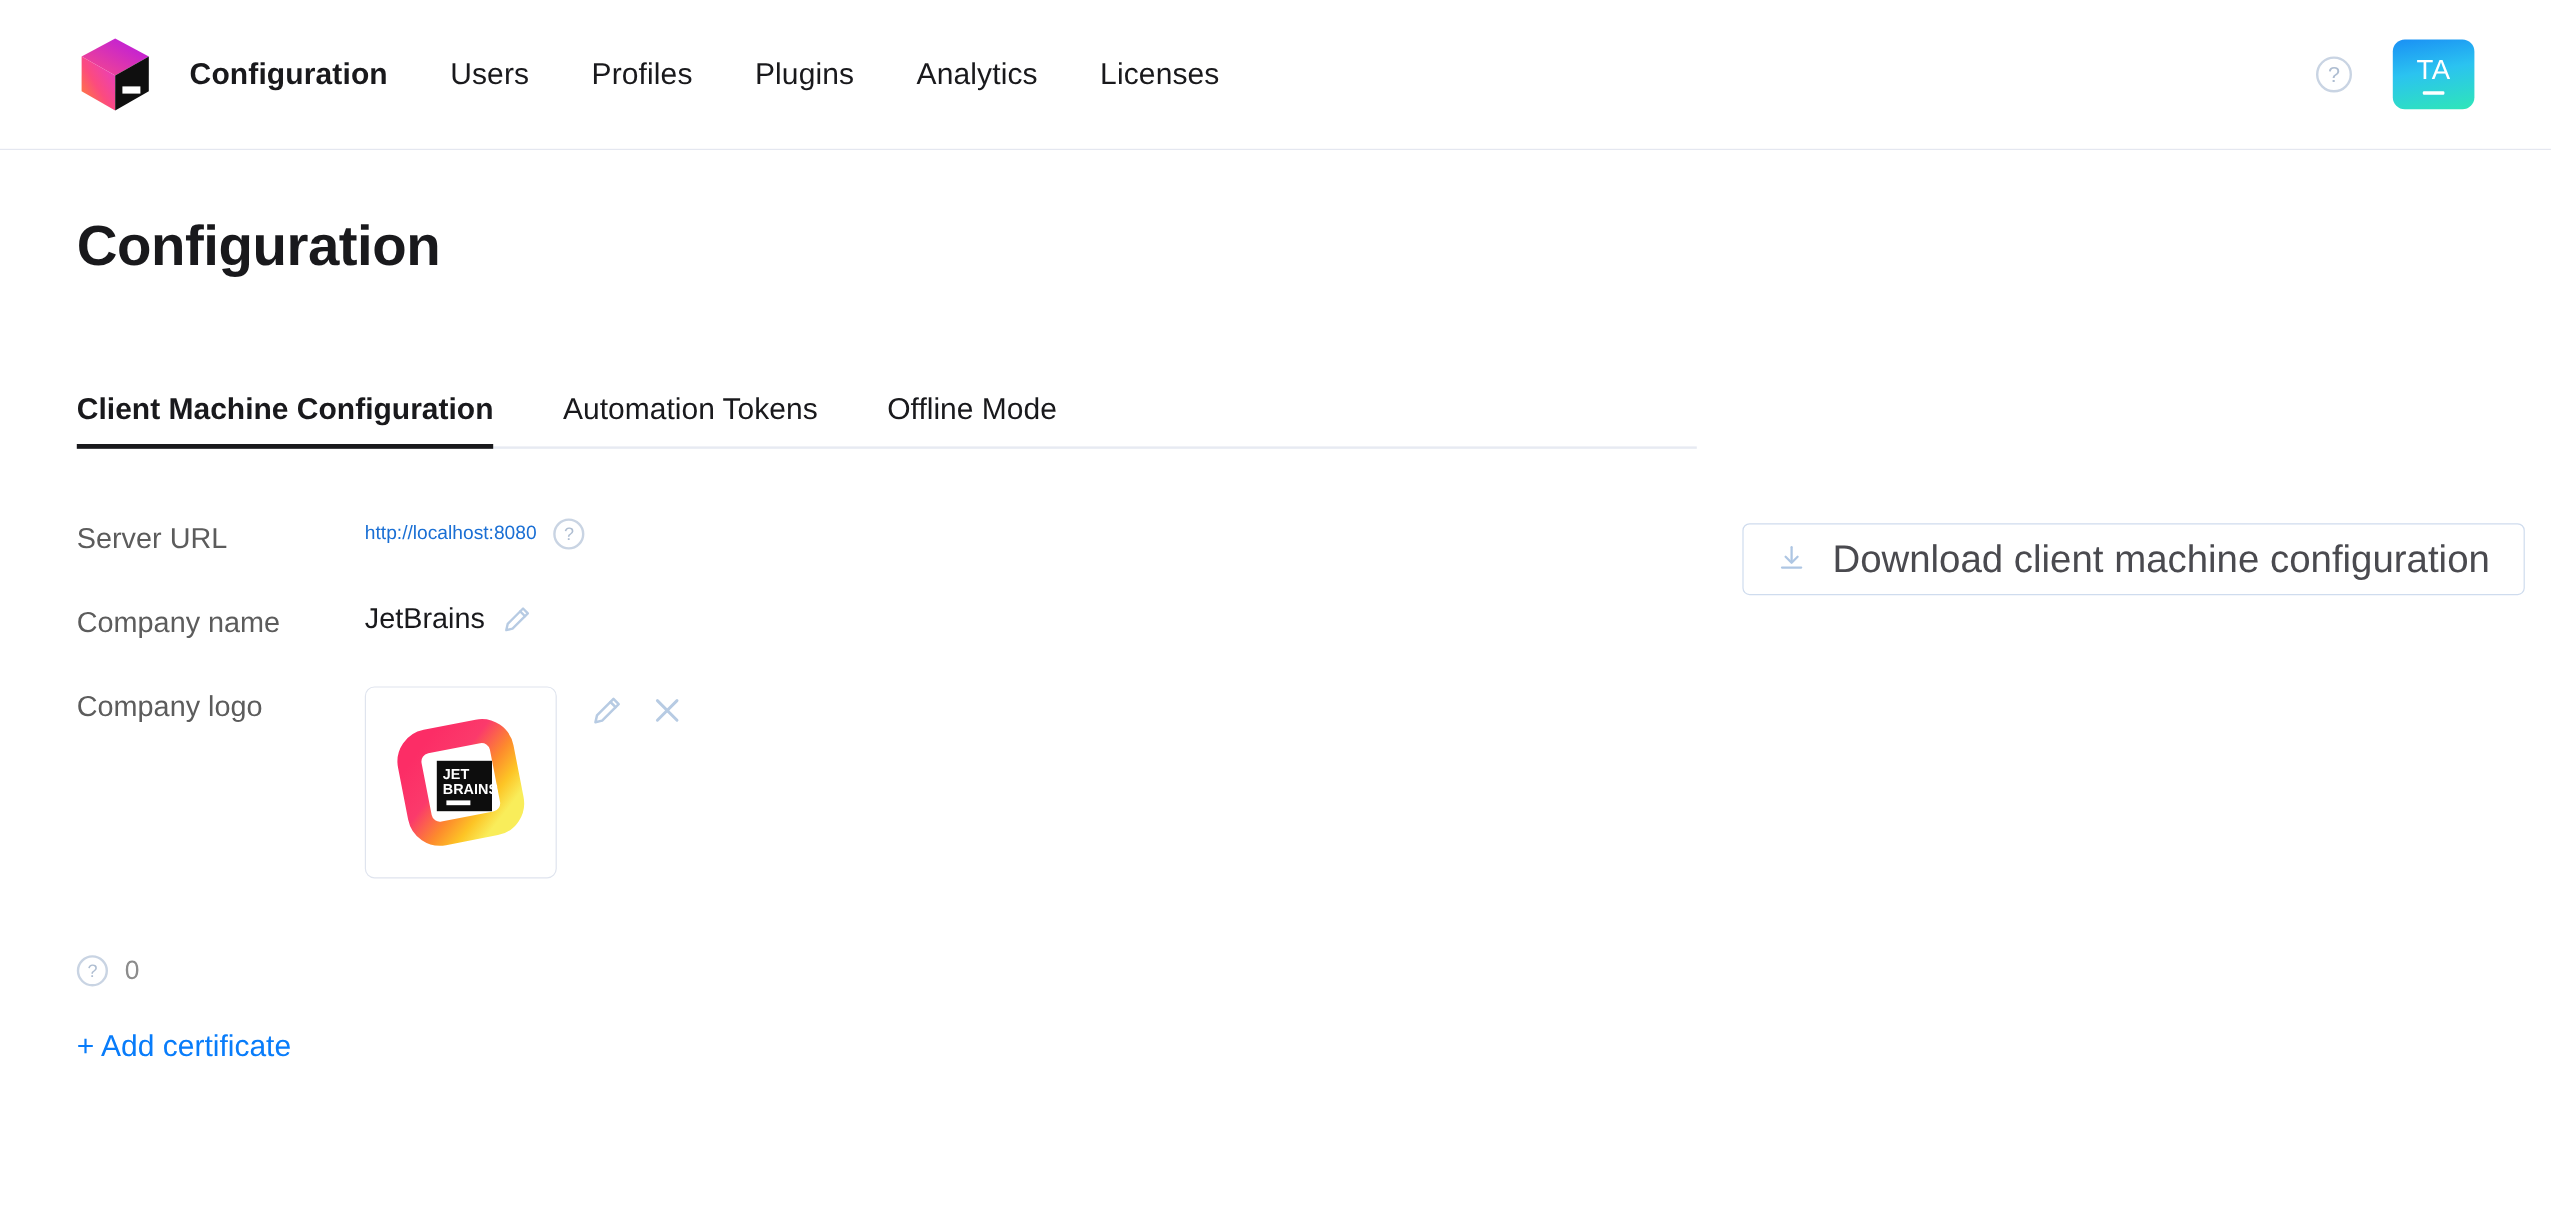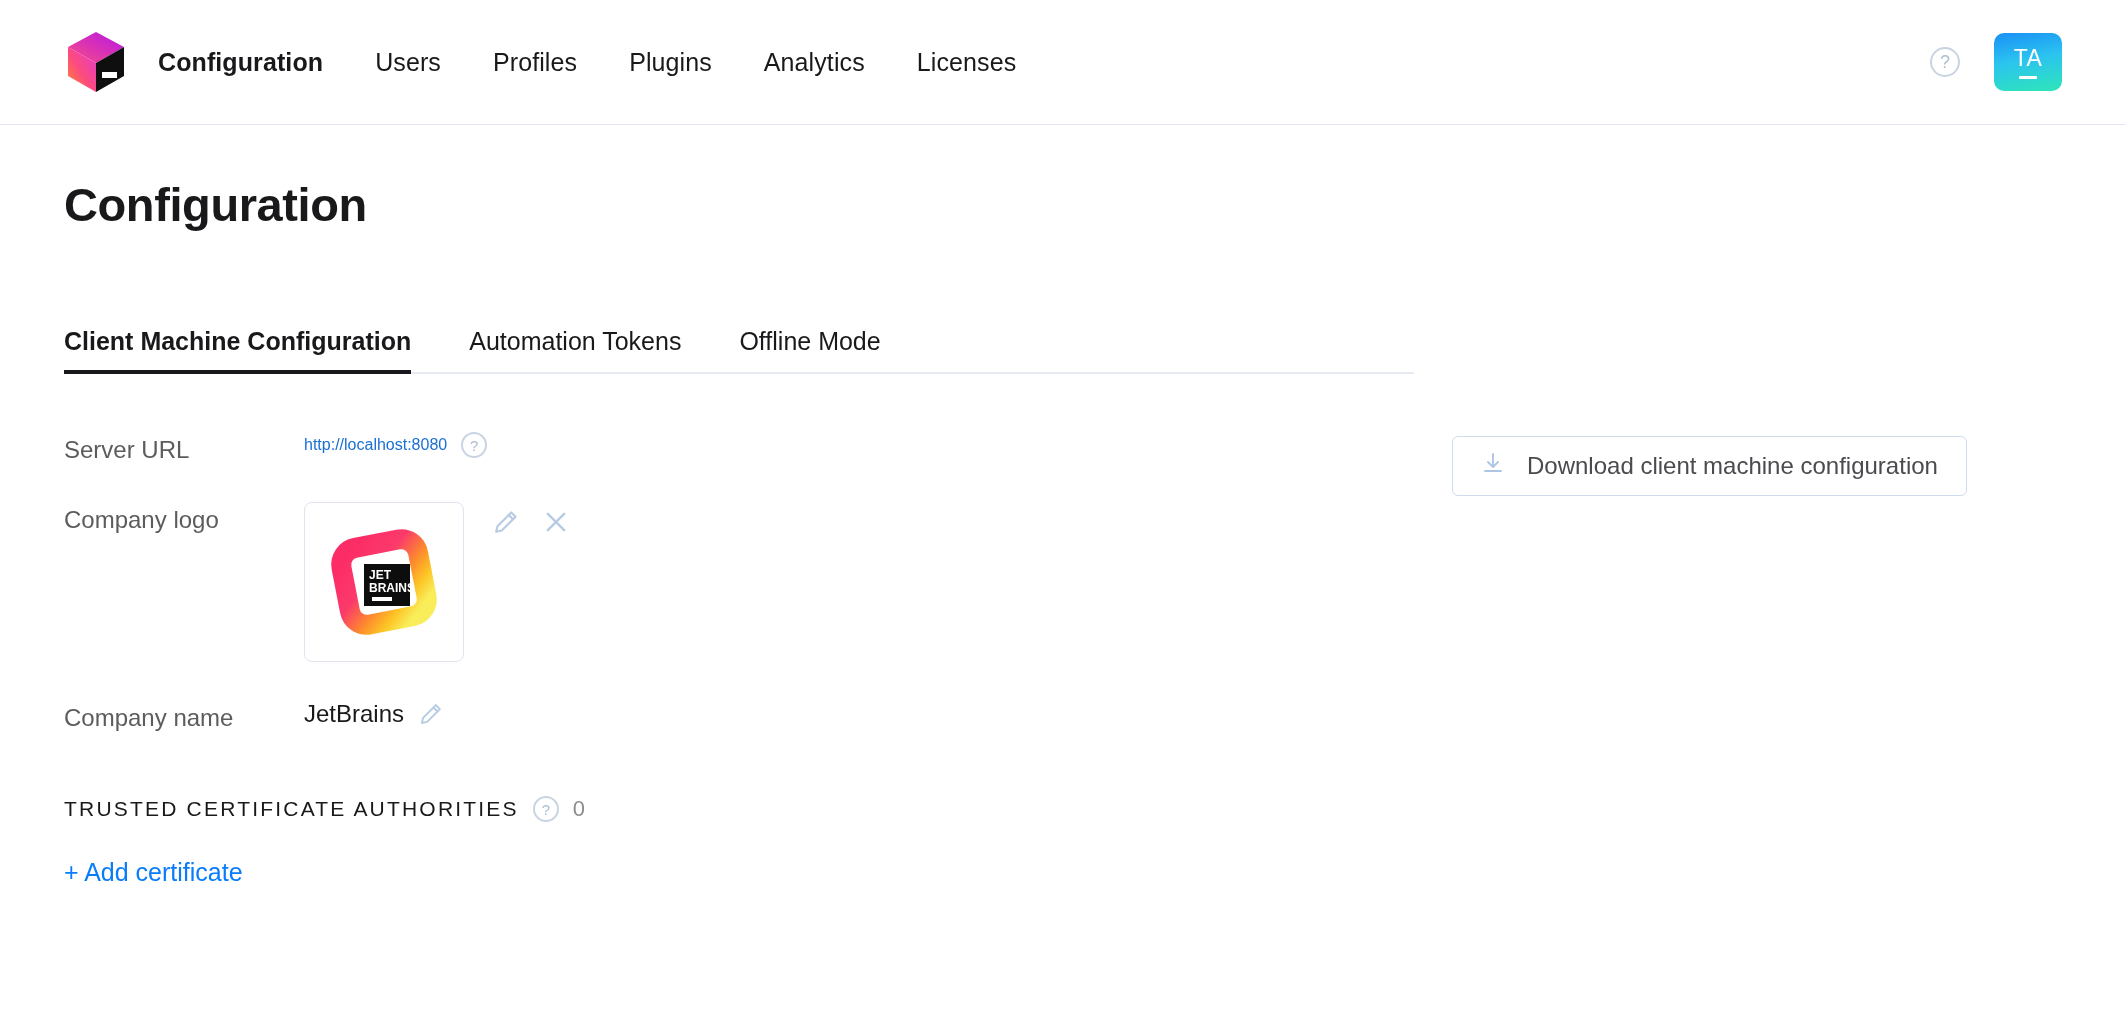--- a/index.html
+++ b/index.html
@@ -203,21 +203,21 @@
   }
   .download-btn {
     display: inline-flex;
     align-items: center;
     gap: 22px;
     height: 60px;
     padding: 0 28px;
     border: 1px solid #cfdcee;
     border-radius: 6px;
     background: #fff;
-    font-size: 24px;
+    font-size: 32px;
     color: #4a4a4f;
     cursor: pointer;
     font-family: "Liberation Sans", sans-serif;
     white-space: nowrap;
   }
 </style>
 </head>
 <body>
 
 <div class="header">
@@ -273,20 +273,34 @@
   <div class="content-row">
 
     <div class="form-col">
 
       
       <div class="field">
         <div class="field-label">Server URL</div>
         <div class="field-value">
           <a class="link-blue">http://localhost:8080</a>
           <span class="help-circle" style="width:26px;height:26px;font-size:15px;border-width:2px;">?</span>
+        </div>
+      </div>
+
+      
+      <div class="field">
+        <div class="field-label">Company name</div>
+        <div class="field-value">
+          <span class="value-text">JetBrains</span>
+          <button class="icon-btn">
+            <svg width="26" height="26" viewBox="0 0 24 24" fill="none" stroke="#b7cbe3" stroke-width="1.8" stroke-linecap="round" stroke-linejoin="round">
+              <path d="M16.5 3.8l3.7 3.7L8.4 19.3 3.6 20.4l1.1-4.8z"></path>
+              <path d="M14.3 6l3.7 3.7"></path>
+            </svg>
+          </button>
         </div>
       </div>
 
       
       <div class="field">
         <div class="field-label">Company logo</div>
         <div style="display:flex;align-items:flex-start;">
           <div class="logo-box">
             <svg width="120" height="120" viewBox="0 0 120 120">
               <defs>
@@ -317,36 +331,21 @@
             <button class="icon-btn">
               <svg width="28" height="28" viewBox="0 0 24 24" fill="none" stroke="#b7cbe3" stroke-width="2.1" stroke-linecap="round">
                 <path d="M5 5l14 14M19 5L5 19"></path>
               </svg>
             </button>
           </div>
         </div>
       </div>
 
       
-      <div class="field">
-        <div class="field-label">Company name</div>
-        <div class="field-value">
-          <span class="value-text">JetBrains</span>
-          <button class="icon-btn">
-            <svg width="26" height="26" viewBox="0 0 24 24" fill="none" stroke="#b7cbe3" stroke-width="1.8" stroke-linecap="round" stroke-linejoin="round">
-              <path d="M16.5 3.8l3.7 3.7L8.4 19.3 3.6 20.4l1.1-4.8z"></path>
-              <path d="M14.3 6l3.7 3.7"></path>
-            </svg>
-          </button>
-        </div>
-      </div>
-
-      
       <div class="section-head">
-        <span class="section-title">Trusted Certificate Authorities</span>
         <span class="help-circle" style="width:26px;height:26px;font-size:15px;border-width:2px;">?</span>
         <span class="section-count">0</span>
       </div>
 
       <a class="add-link">+ Add certificate</a>
     </div>
 
     <div class="side-col">
       <button class="download-btn">
         <span>

